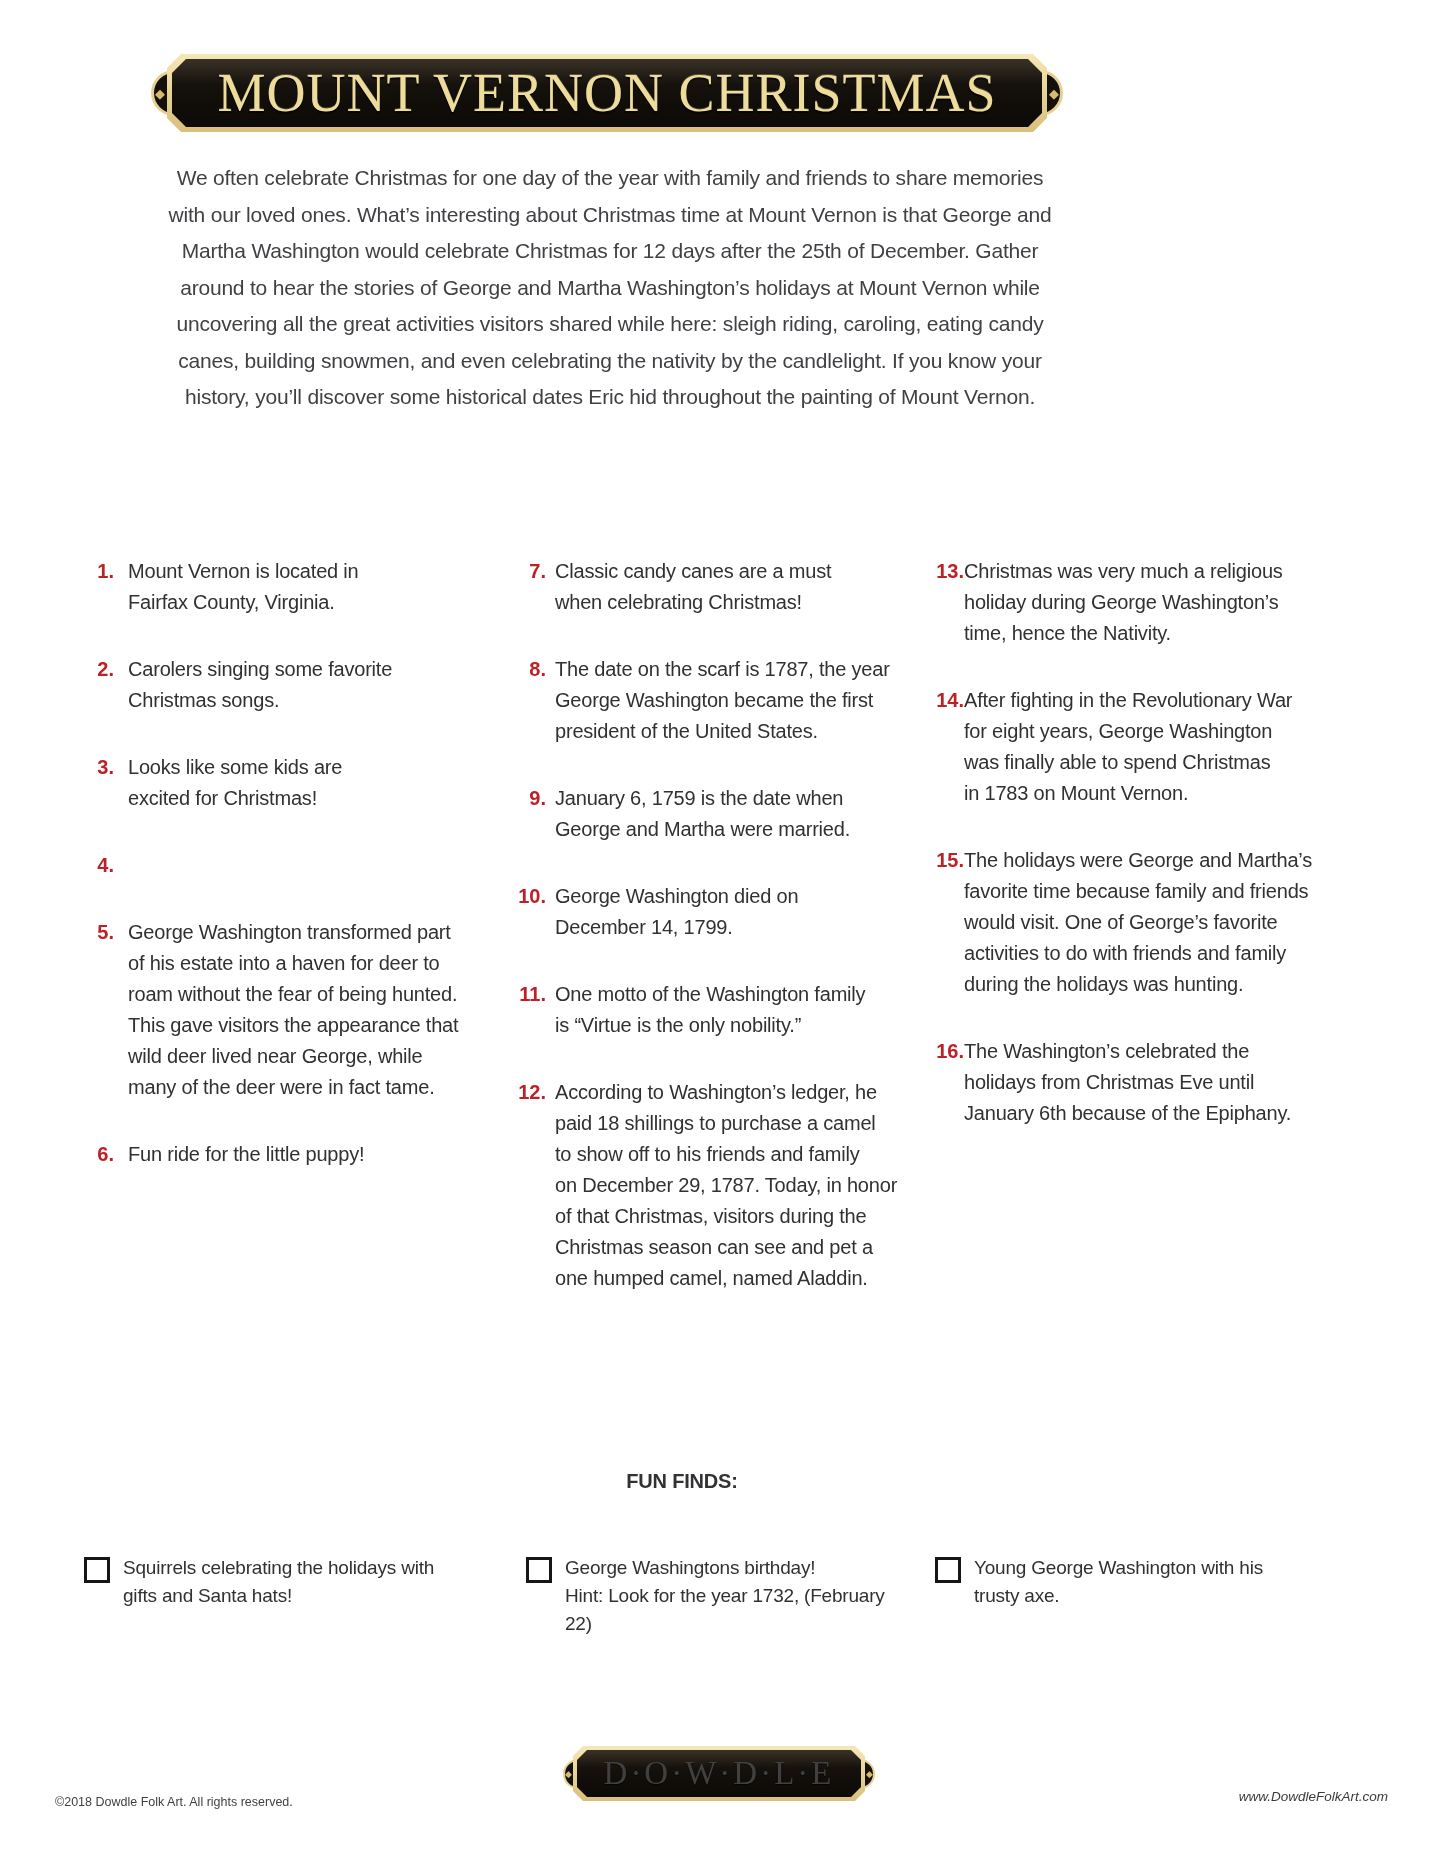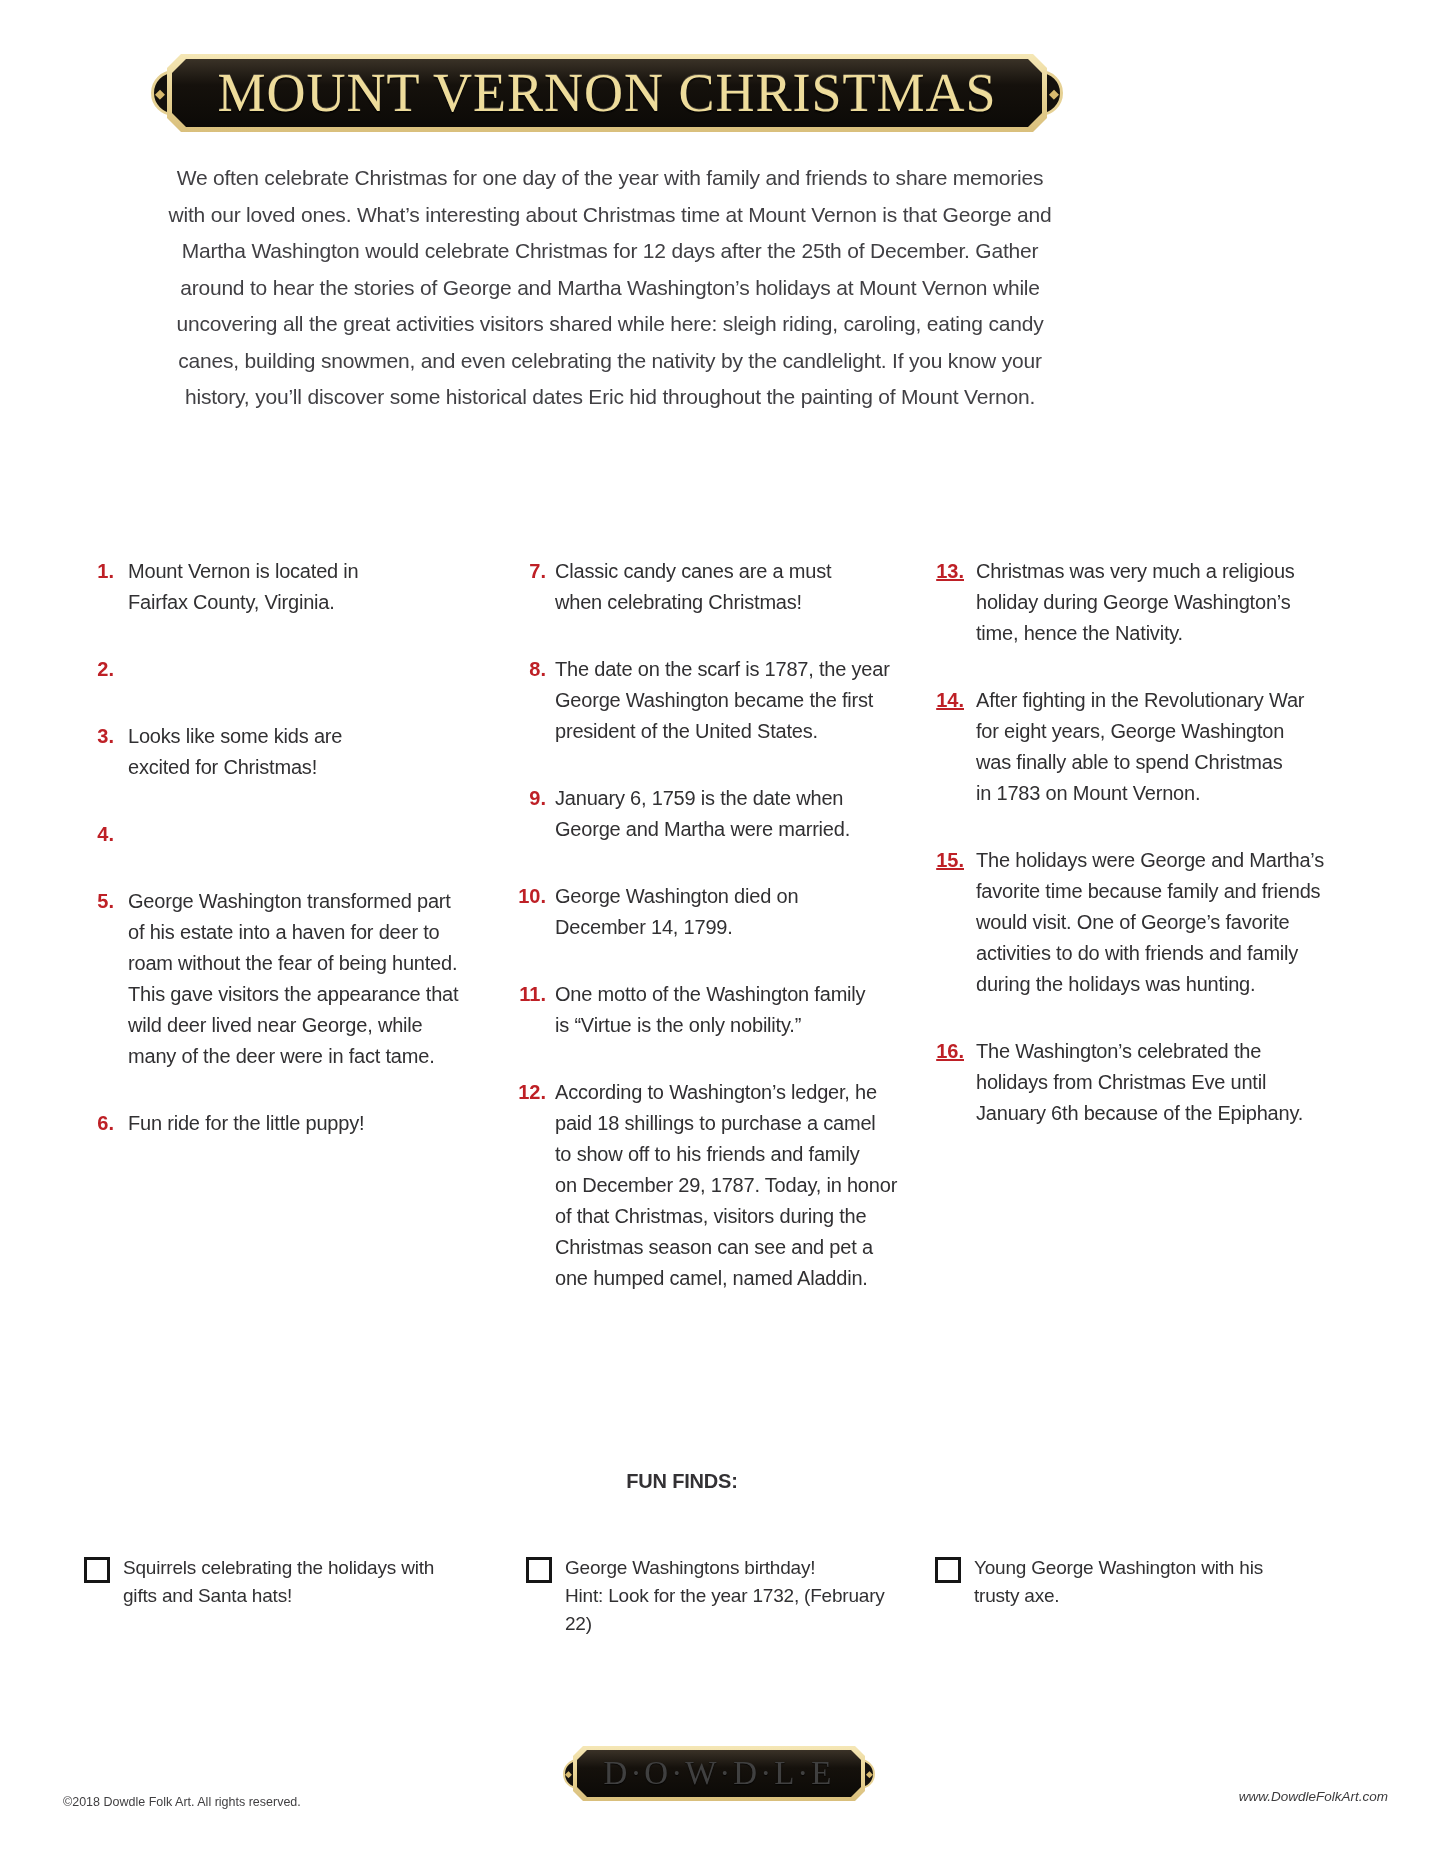--- a/index.html
+++ b/index.html
@@ -101,21 +101,21 @@
   #facts-col-2 { left: 500px; width: 400px; }
   #facts-col-3 { left: 918px; width: 420px; }
   .fact { display: flex; align-items: flex-start; }
   .fact-num {
     flex: none; text-align: right;
     font-weight: bold; color: #be2026;
     font-size: 20px; line-height: 31px;
   }
   #facts-col-1 .fact-num { width: 36px; margin-right: 14px; }
   #facts-col-2 .fact-num { width: 46px; margin-right: 9px; }
-  #facts-col-3 .fact-num { width: 46px; margin-right: 12px; text-decoration: underline; }
+  #facts-col-3 .fact-num { width: 46px; margin-right: 0; }
   .fact-text {
     white-space: pre-line;
     font-size: 20px; line-height: 31px;
     letter-spacing: -0.2px;
     color: #313032;
   }
 
   
   #fun-finds-heading {
     position: absolute; left: 582px; top: 1470px; width: 200px;
@@ -137,21 +137,21 @@
   .fun-text {
     white-space: pre-line;
     font-size: 19px; line-height: 28px;
     letter-spacing: -0.2px;
     color: #313032;
   }
 
   
   #footer-copyright {
     position: absolute; left: 55px; top: 1795px;
-    font-size: 12.5px; color: #403f41; margin-left: 8px;
+    font-size: 12.5px; color: #403f41;
   }
   #footer-website {
     position: absolute; right: 57px; top: 1789px;
     font-size: 13.5px; color: #3b3a3c; font-style: italic;
   }
 </style>
 </head>
 <body>
 
 <div id="title-banner" class="plaque">
@@ -173,20 +173,22 @@
 history, you’ll discover some historical dates Eric hid throughout the painting of Mount Vernon.</div>
 
 <div id="facts-col-1" class="facts-col">
   <div class="fact">
     <span class="fact-num">1.</span>
     <span class="fact-text">Mount Vernon is located in
 Fairfax County, Virginia.</span>
   </div>
   <div class="fact">
     <span class="fact-num">2.</span>
+    <span class="fact-text">Carolers singing some favorite
+Christmas songs.</span>
   </div>
   <div class="fact">
     <span class="fact-num">3.</span>
     <span class="fact-text">Looks like some kids are
 excited for Christmas!</span>
   </div>
   <div class="fact">
     <span class="fact-num">4.</span>
   </div>
   <div class="fact">

